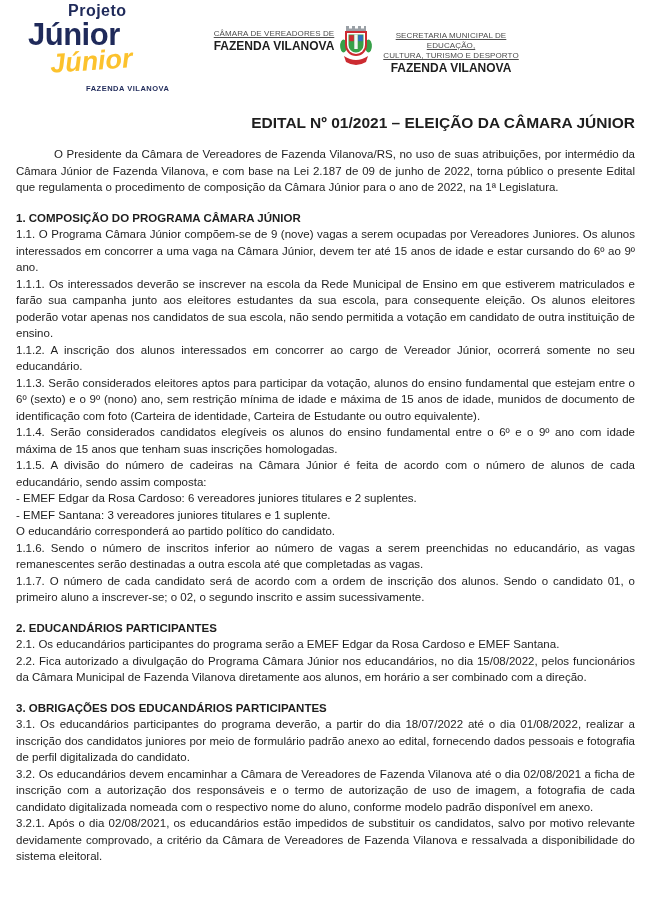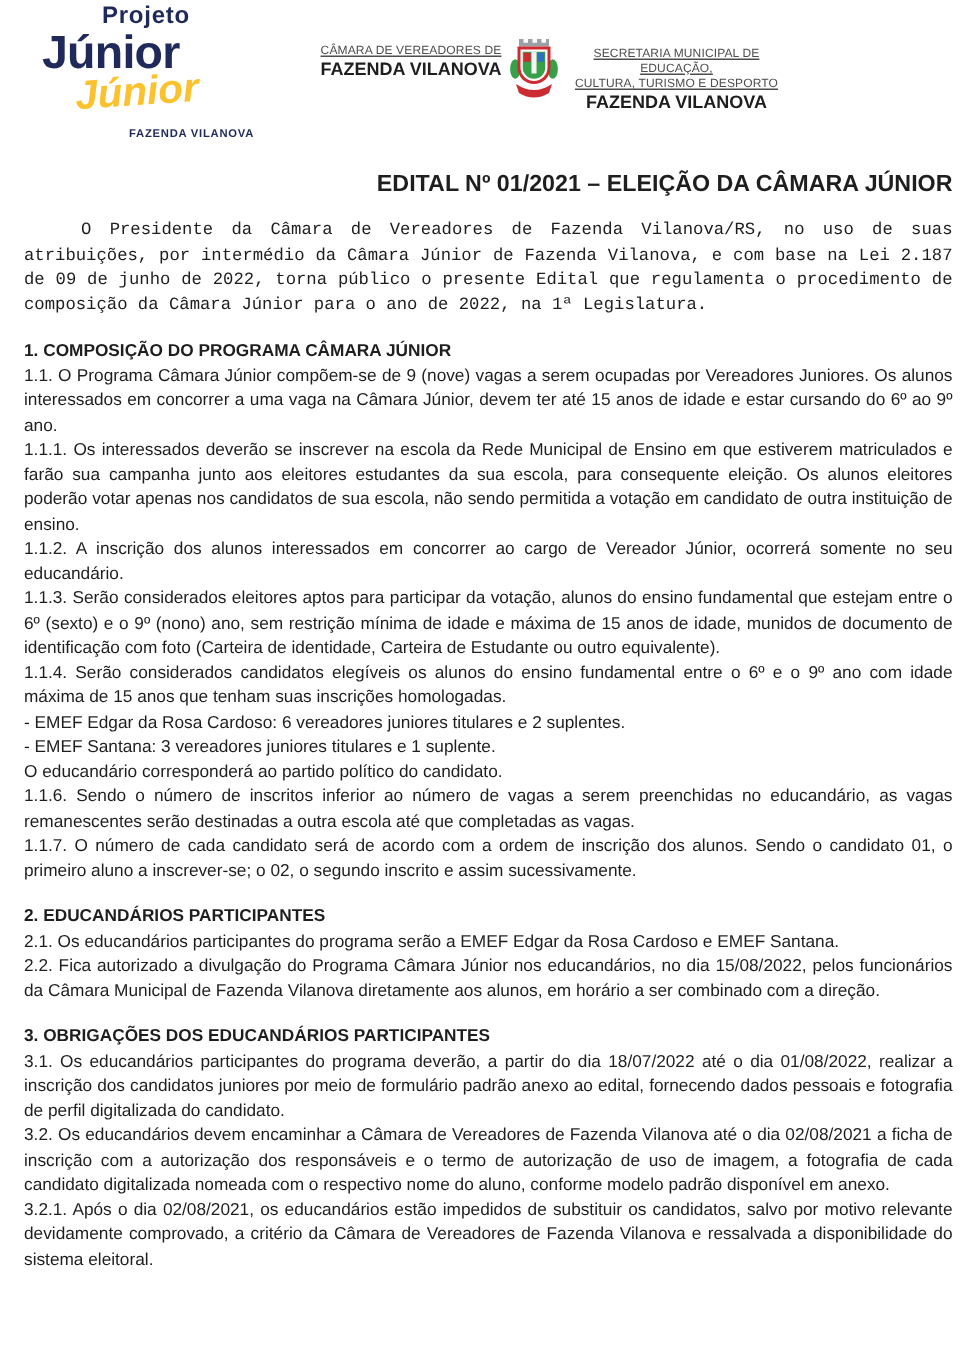--- a/index.html
+++ b/index.html
@@ -25,21 +25,21 @@
   .org { position: absolute; text-align: center; color: #4d4d4d; }
   .org-camara { left: 196px; top: 29px; width: 124px; }
   .org-sec    { left: 360px; top: 31px; width: 150px; }
   .org-small  { font-size: 8px; line-height: 10px; letter-spacing: .1px; text-decoration: underline; }
   .org-bold   { font-size: 12px; line-height: 14px; font-weight: 700; color: #1e1e1e; }
   .crest { position: absolute; left: 323px; top: 24px; width: 34px; height: 42px; }
 
   
   .title    { margin: 10px 0 0; font-size: 15.5px; font-weight: 700; text-align: right; }
   .subtitle { margin: 14px 0 0 273px; font-size: 11.5px; font-weight: 700; line-height: 17px; text-align: justify; }
-  .intro    { margin: 14px 0 0; font-size: 11.5px; line-height: 16.5px; text-align: justify; text-indent: 38px; font-family: Liberation Mono, monospace; }
+  .intro    { margin: 14px 0 0; font-size: 11.5px; line-height: 16.5px; text-align: justify; text-indent: 38px; }
   .section  { margin-top: 14px; }
   .section-heading { margin: 0; font-size: 11.5px; font-weight: 700; line-height: 16.5px; }
   .item     { margin: 0; font-size: 11.5px; line-height: 16.5px; text-align: justify; }
 </style>
 </head>
 <body>
 
 <div class="page">
 
   <header class="letterhead">
@@ -92,20 +92,21 @@
               <p class="item">1.1. O Programa Câmara Júnior compõem-se de 9 (nove) vagas a serem ocupadas por Vereadores Juniores. Os alunos interessados em concorrer a uma vaga na Câmara Júnior, devem ter até 15 anos de idade e estar cursando do 6º ao 9º ano.</p>
 
               <p class="item">1.1.1. Os interessados deverão se inscrever na escola da Rede Municipal de Ensino em que estiverem matriculados e farão sua campanha junto aos eleitores estudantes da sua escola, para consequente eleição. Os alunos eleitores poderão votar apenas nos candidatos de sua escola, não sendo permitida a votação em candidato de outra instituição de ensino.</p>
 
               <p class="item">1.1.2. A inscrição dos alunos interessados em concorrer ao cargo de Vereador Júnior, ocorrerá somente no seu educandário.</p>
 
               <p class="item">1.1.3. Serão considerados eleitores aptos para participar da votação, alunos do ensino fundamental que estejam entre o 6º (sexto) e o 9º (nono) ano, sem restrição mínima de idade e máxima de 15 anos de idade, munidos de documento de identificação com foto (Carteira de identidade, Carteira de Estudante ou outro equivalente).</p>
 
               <p class="item">1.1.4. Serão considerados candidatos elegíveis os alunos do ensino fundamental entre o 6º e o 9º ano com idade máxima de 15 anos que tenham suas inscrições homologadas.</p>
 
+              <p class="item">1.1.5. A divisão do número de cadeiras na Câmara Júnior é feita de acordo com o número de alunos de cada educandário, sendo assim composta:</p>
 
               <p class="item">- EMEF Edgar da Rosa Cardoso: 6 vereadores juniores titulares e 2 suplentes.</p>
 
               <p class="item">- EMEF Santana: 3 vereadores juniores titulares e 1 suplente.</p>
 
               <p class="item">O educandário corresponderá ao partido político do candidato.</p>
 
               <p class="item">1.1.6. Sendo o número de inscritos inferior ao número de vagas a serem preenchidas no educandário, as vagas remanescentes serão destinadas a outra escola até que completadas as vagas.</p>
 
               <p class="item">1.1.7. O número de cada candidato será de acordo com a ordem de inscrição dos alunos. Sendo o candidato 01, o primeiro aluno a inscrever-se; o 02, o segundo inscrito e assim sucessivamente.</p>

